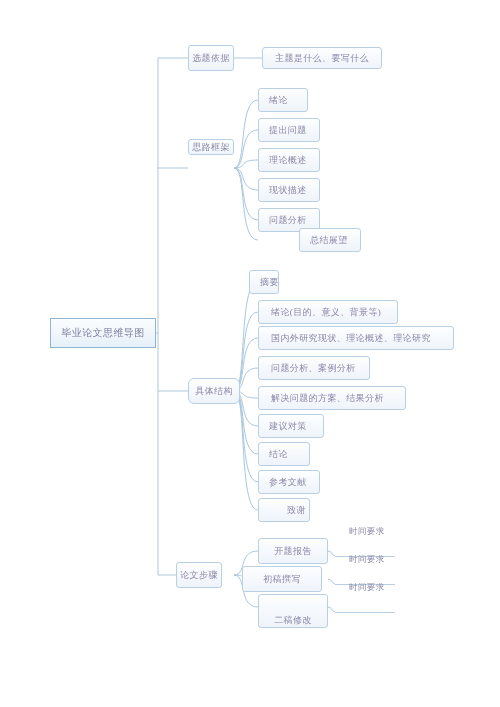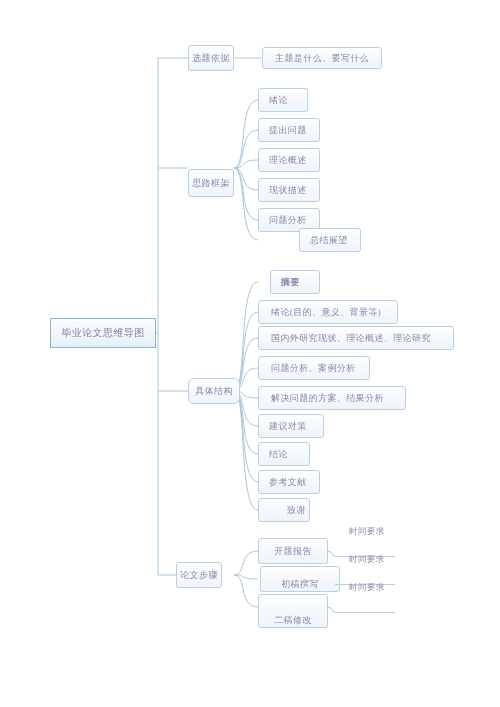--- a/index.html
+++ b/index.html
@@ -113,21 +113,21 @@
   <div id="nodes">
       <div class="node root" style="left: 50px; top: 318px; width: 106px; height: 30px;">
         <span>毕业论文思维导图</span>
       </div>
       <div class="node branch" style="left: 188px; top: 45px; width: 46px; height: 26px;">
         <span>选题依据</span>
       </div>
       <div class="node leaf wide" style="left: 262px; top: 47px; width: 120px; height: 22px;">
         <span>主题是什么、要写什么</span>
       </div>
-      <div class="node branch" style="left: 188px; top: 169px; width: 46px; height: 28px;">
+      <div class="node branch" style="left: 188px; top: 139px; width: 46px; height: 16px;">
         <span>思路框架</span>
       </div>
       <div class="node leaf" style="left: 258px; top: 88px; width: 50px; height: 24px;">
         <span>绪论</span>
       </div>
       <div class="node leaf" style="left: 258px; top: 118px; width: 62px; height: 24px;">
         <span>提出问题</span>
       </div>
       <div class="node leaf" style="left: 258px; top: 148px; width: 62px; height: 24px;">
         <span>理论概述</span>
@@ -137,21 +137,21 @@
       </div>
       <div class="node leaf" style="left: 258px; top: 208px; width: 62px; height: 24px;">
         <span>问题分析</span>
       </div>
       <div class="node leaf" style="left: 258px; top: 228px; width: 62px; height: 24px; margin-left: 41px;">
         <span>总结展望</span>
       </div>
       <div class="node branch" style="left: 188px; top: 378px; width: 52px; height: 26px; border-radius: 6px;">
         <span>具体结构</span>
       </div>
-      <div class="node leaf" style="left: 270px; top: 270px; width: 50px; height: 24px; font-weight: bold;">
+      <div class="node leaf" style="left: 249px; top: 270px; width: 30px; height: 24px;">
         <span>摘要</span>
       </div>
       <div class="node leaf wide" style="left: 258px; top: 300px; width: 140px; height: 24px;">
         <span>绪论(目的、意义、背景等)</span>
       </div>
       <div class="node leaf wide" style="left: 258px; top: 326px; width: 196px; height: 24px;">
         <span>国内外研究现状、理论概述、理论研究</span>
       </div>
       <div class="node leaf wide" style="left: 258px; top: 356px; width: 112px; height: 24px;">
         <span>问题分析、案例分析</span>
@@ -173,21 +173,21 @@
       </div>
       <div class="node branch" style="left: 176px; top: 562px; width: 46px; height: 26px;">
         <span>论文步骤</span>
       </div>
       <div class="node step" style="left: 258px; top: 538px; width: 70px; height: 26px;">
         <span>开题报告</span>
       </div>
       <div class="underline-node" style="left: 335px; top: 538px; width: 60px; height: 18px;">
         <span>时间要求</span>
       </div>
-      <div class="node step" style="left: 260px; top: 566px; width: 80px; height: 26px; align-items: flex-end;">
+      <div class="node step" style="left: 242px; top: 566px; width: 80px; height: 26px;">
         <span>初稿撰写</span>
       </div>
       <div class="underline-node" style="left: 335px; top: 566px; width: 60px; height: 18px;">
         <span>时间要求</span>
       </div>
       <div class="node step" style="left: 258px; top: 594px; width: 70px; height: 34px; align-items: flex-end;">
         <span>二稿修改</span>
       </div>
       <div class="underline-node" style="left: 335px; top: 594px; width: 60px; height: 18px;">
         <span>时间要求</span>

